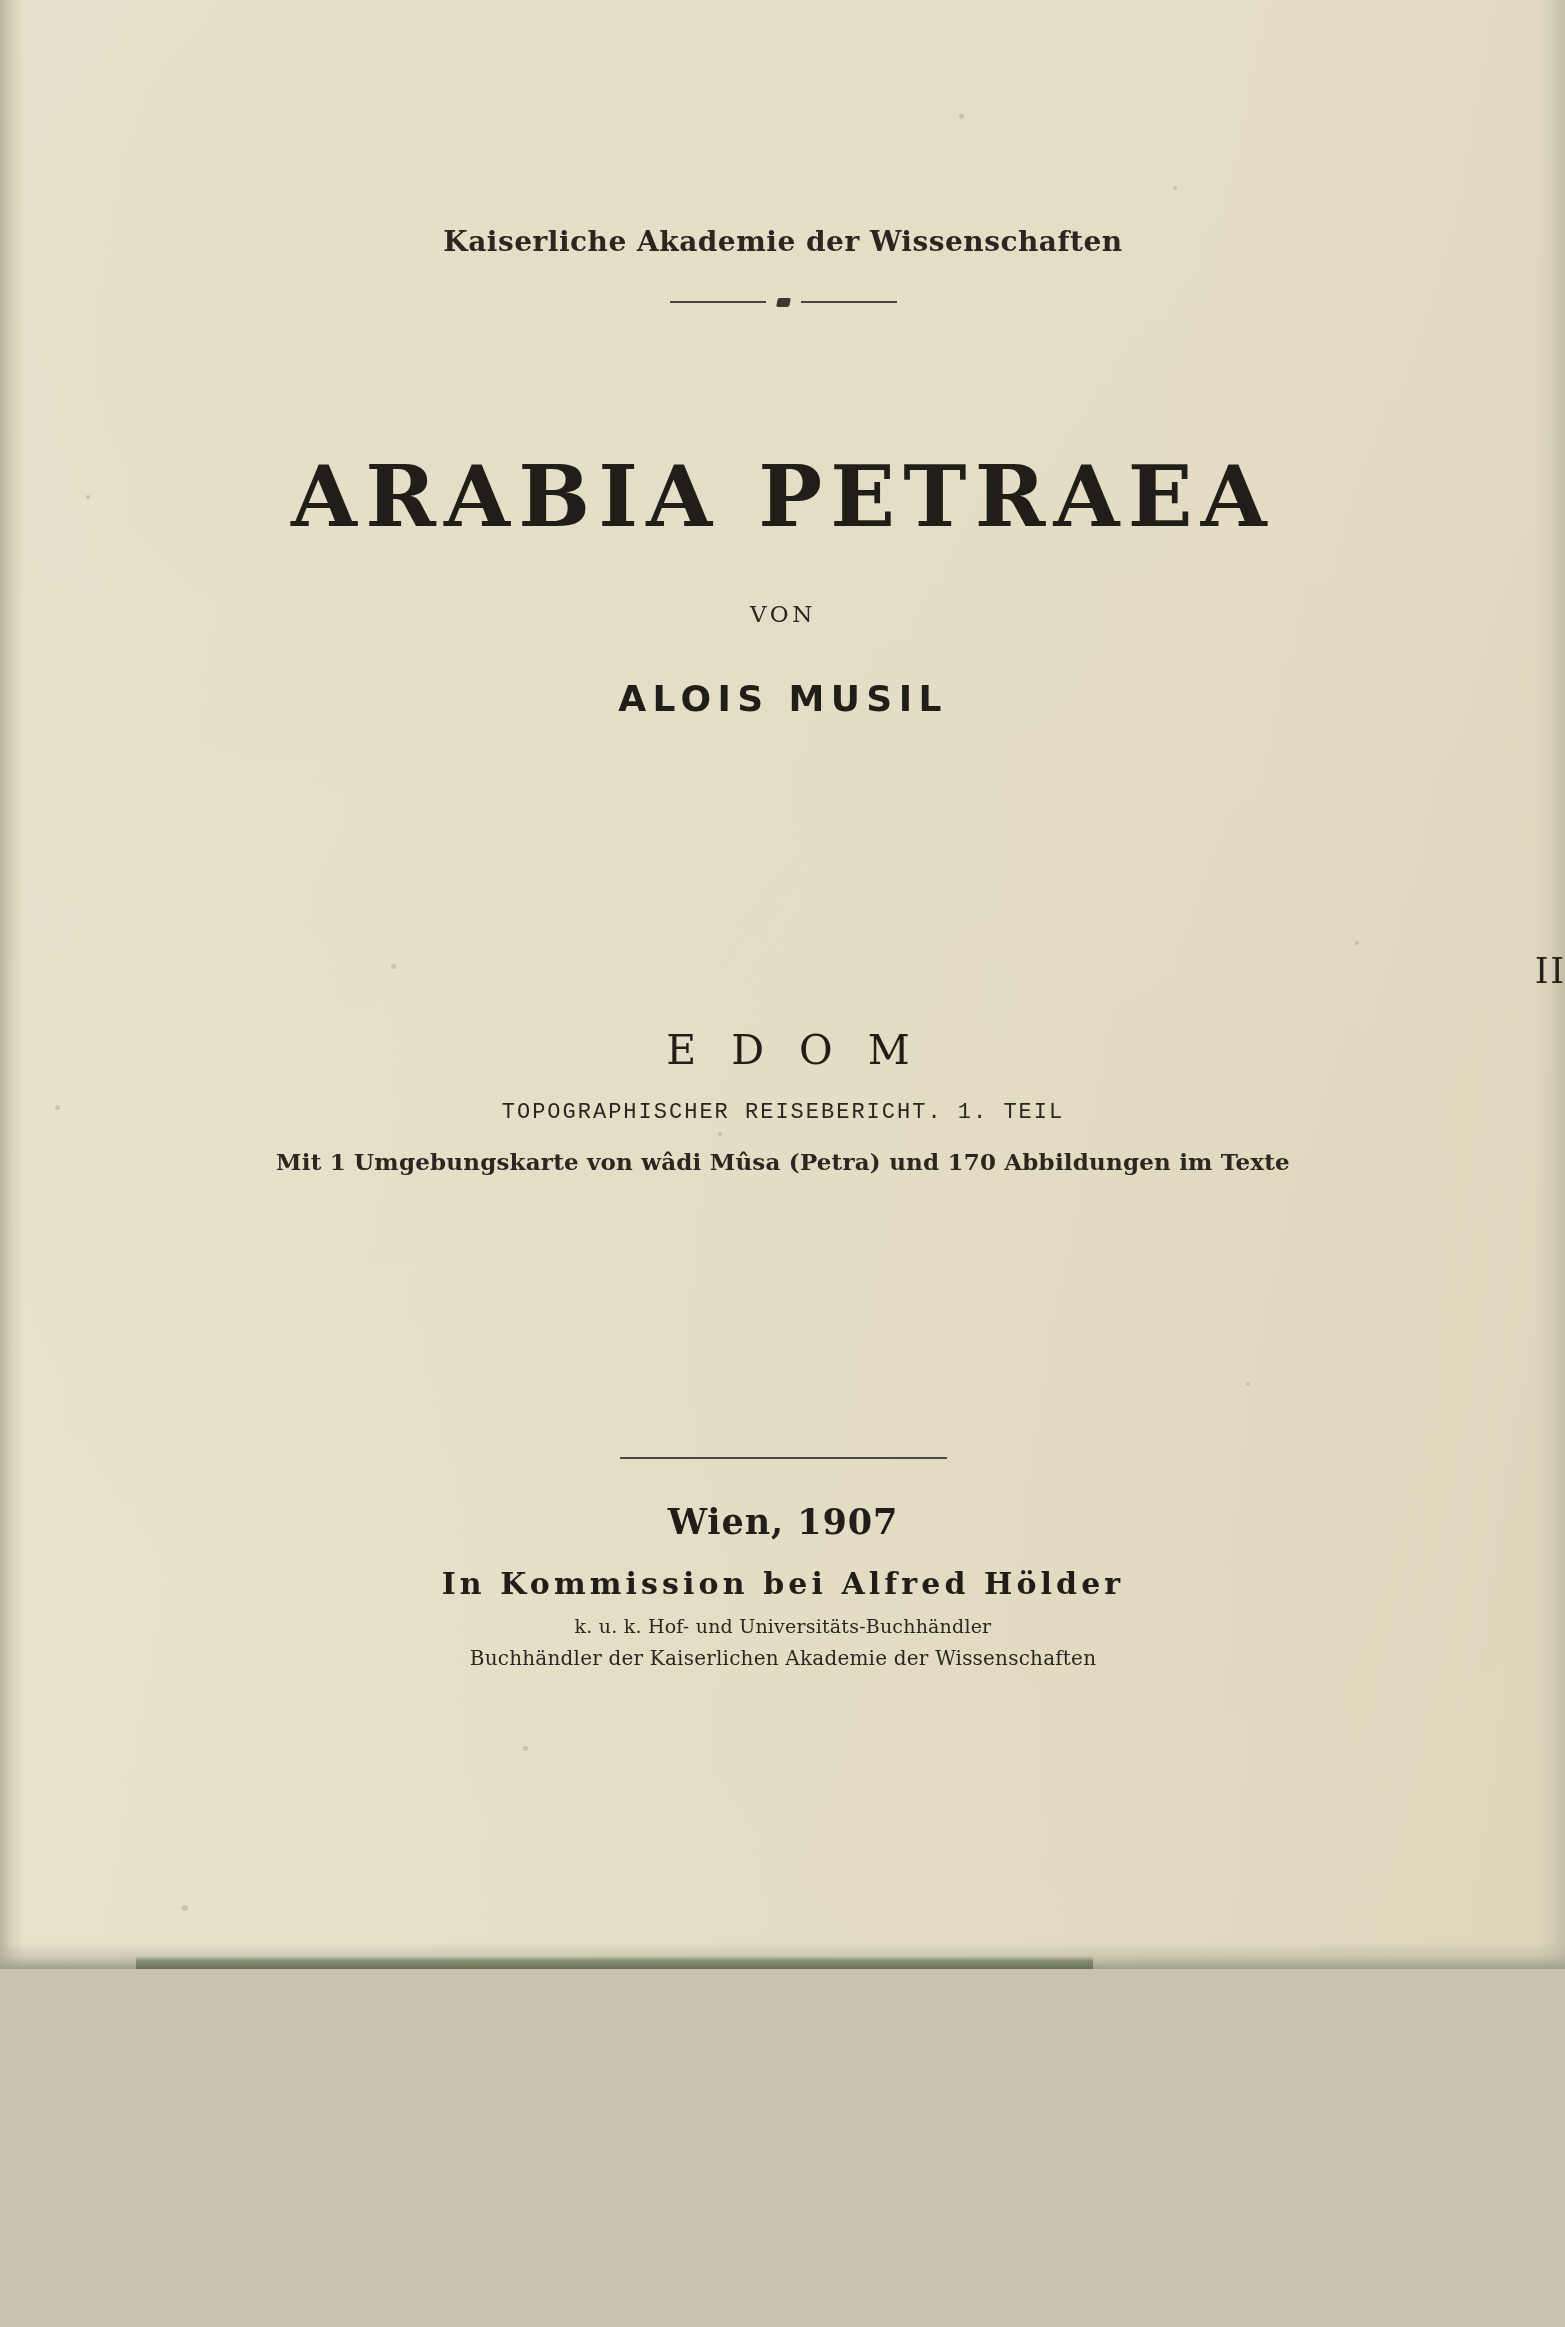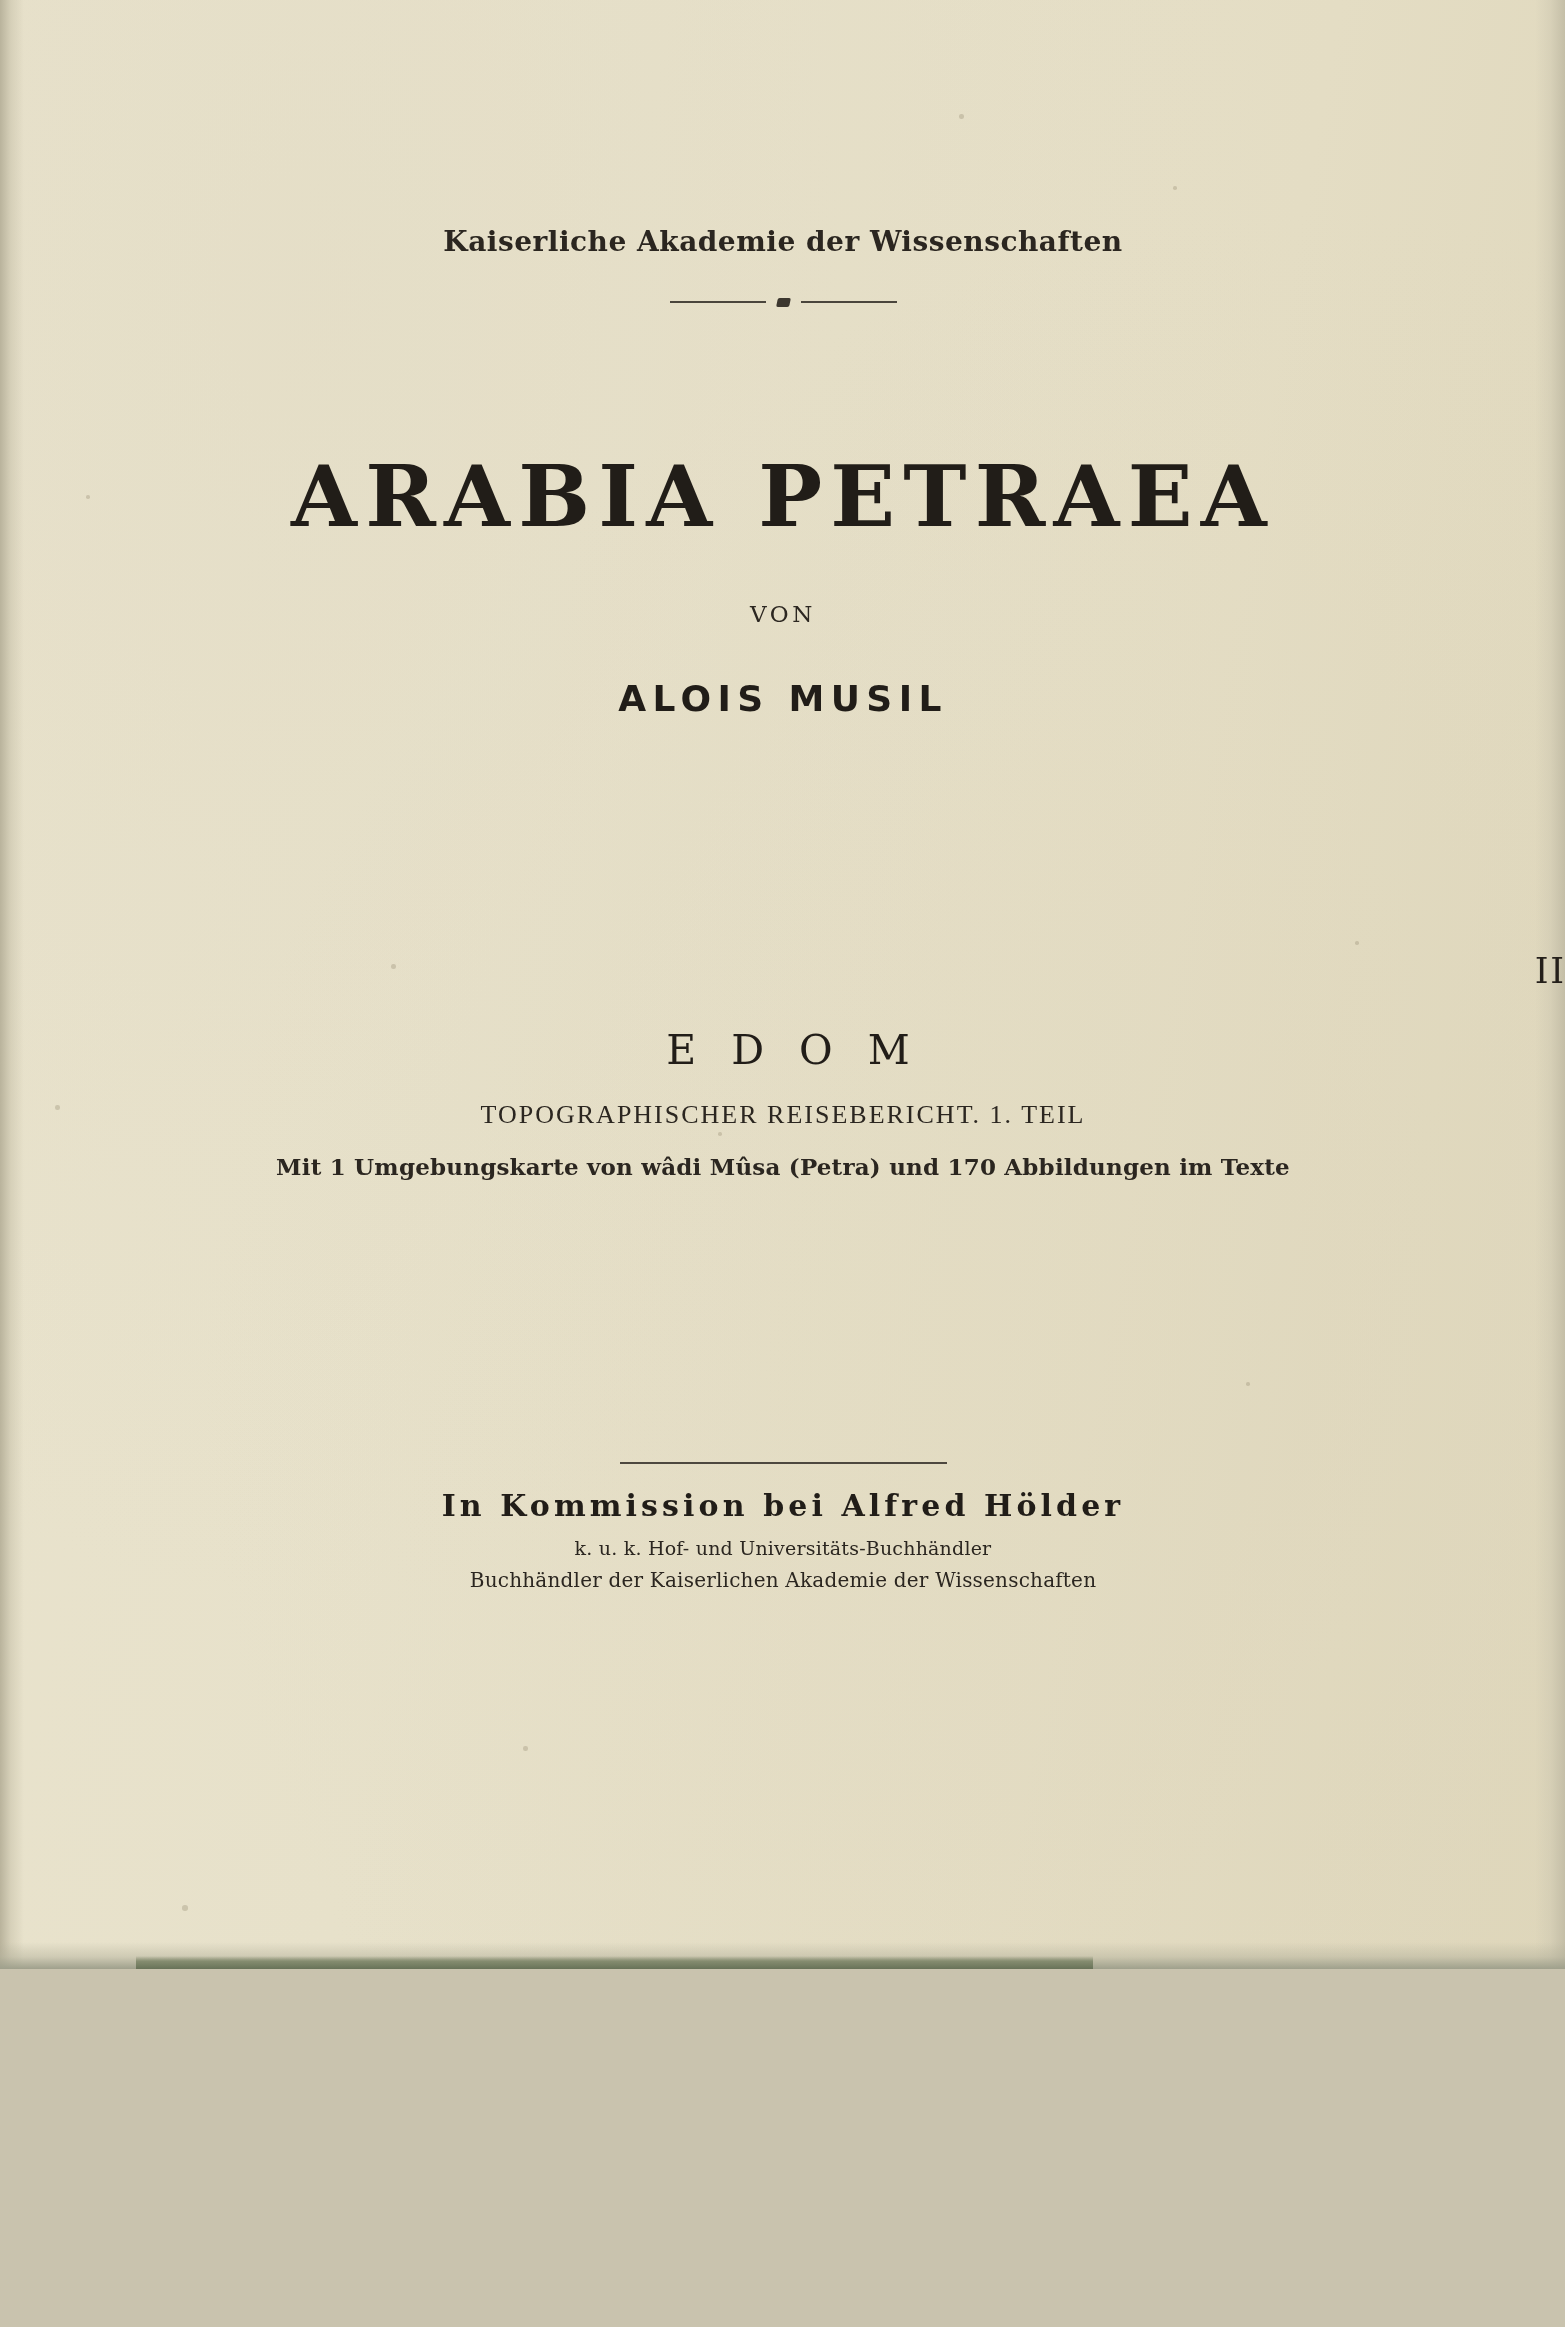--- a/index.html
+++ b/index.html
@@ -143,22 +143,22 @@
     margin-top: 35px;
     font-family: "DejaVu Serif", serif;
     font-size: 41px;
     letter-spacing: 11px;
     color: #211d18;
     padding-left: 21px;
   }
 
   .subtitle {
     margin-top: 25.5px;
-    font-family: Liberation Serif, serif;
-    font-size: 26px;
+    font-family: Liberation Mono, monospace;
+    font-size: 22px;
     letter-spacing: 2px;
     color: #2b2620;
   }
 
   .note {
     margin-top: 23.6px;
     font-family: "DejaVu Serif", serif;
     font-size: 23px;
     font-weight: 700;
     letter-spacing: 0.2px;
@@ -242,20 +242,21 @@
     <div class="vol-number">II</div>
 
     <div class="part-title">E D O M</div>
 
     <div class="subtitle">TOPOGRAPHISCHER REISEBERICHT. 1. TEIL</div>
 
     <div class="note">Mit 1 Umgebungskarte von wâdi Mûsa (Petra) und 170 Abbildungen im Texte</div>
 
     <div class="divider"></div>
 
+    <div class="place-year">Wien, 1907</div>
 
     <div class="publisher">In Kommission bei Alfred Hölder</div>
 
     <div class="pub-line">k. u. k. Hof- und Universitäts-Buchhändler</div>
 
     <div class="pub-line second">Buchhändler der Kaiserlichen Akademie der Wissenschaften</div>
 
 
   </div>
 </div>

